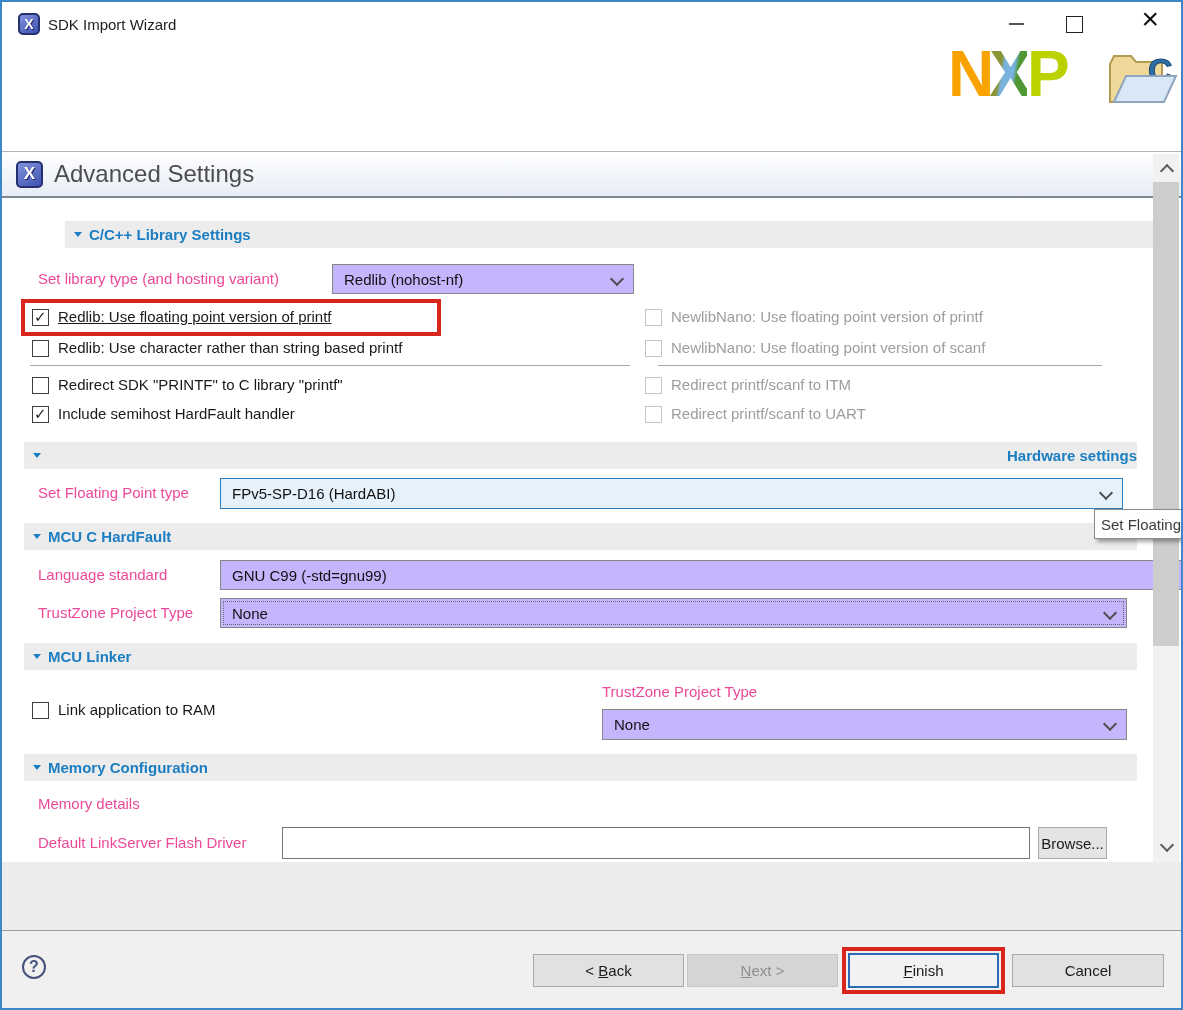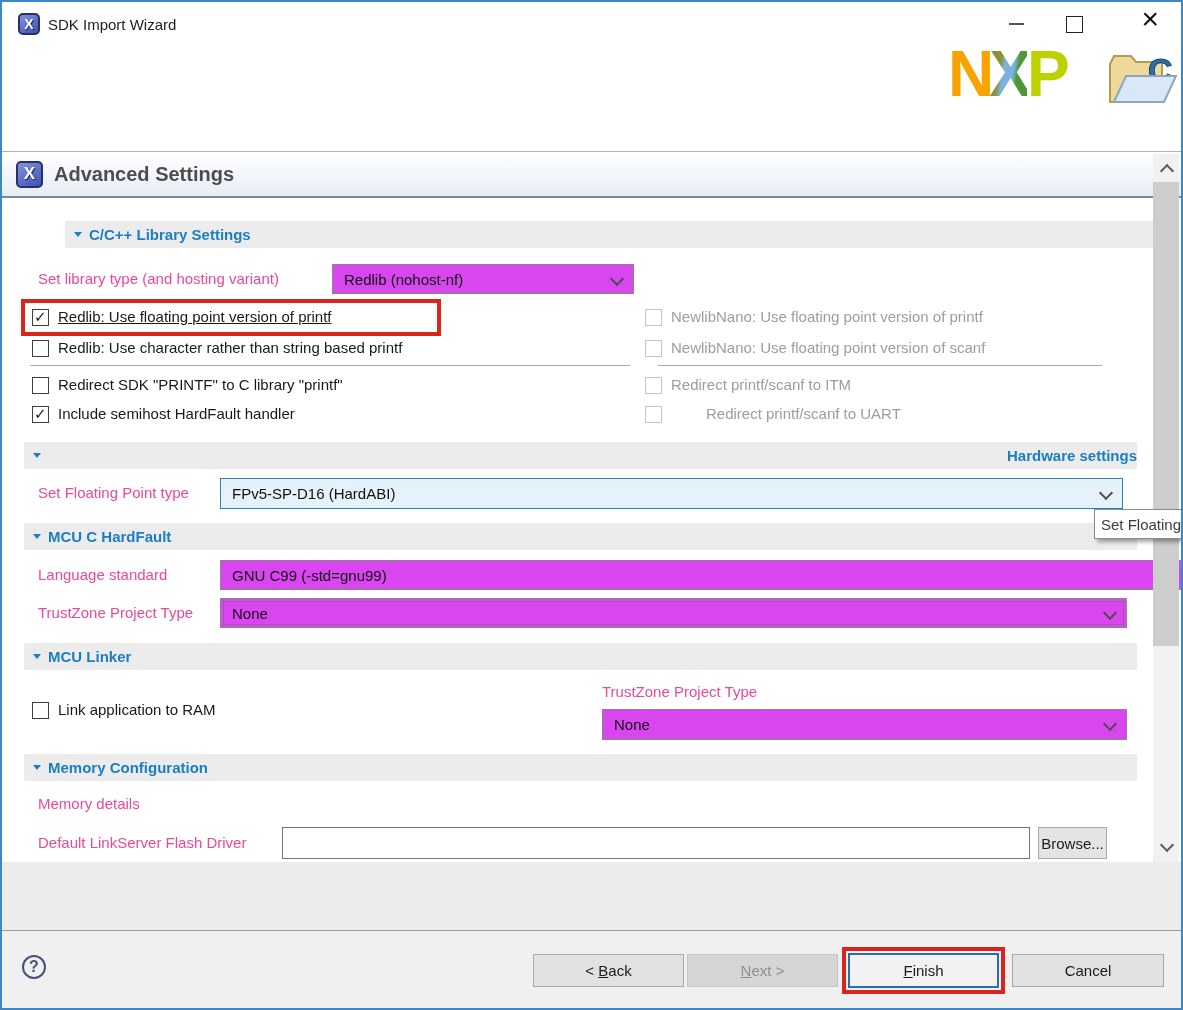--- a/index.html
+++ b/index.html
@@ -29,32 +29,32 @@
   .nxp .p { color:#bcd100; }
   .folder-svg { position:absolute; left:1104px; top:50px; }
 
   .banner-line { position:absolute; left:0; right:0; top:149px; height:1px; background:#aab4bd; }
 
   
   .adv-header { position:absolute; left:0; right:0; top:150px; height:46px;
                 background:linear-gradient(#ffffff,#e7edf5); border-bottom:2px solid #7f8890;
                 display:flex; align-items:center; padding-left:14px; gap:11px; box-sizing:border-box; }
   .adv-icon { position:relative; width:27px; height:27px; font-size:17px; }
-  .adv-title { font-size:20px; font-weight:bold; color:#4d4d4d; }
+  .adv-title { font-size:24px; font-weight:normal; color:#4d4d4d; }
 
   
   .section-bar { position:absolute; left:22px; width:1113px; height:27px; background:#ececec;
                  display:flex; align-items:center; padding-left:9px; gap:7px; box-sizing:border-box; }
   .tri { width:0; height:0; border-left:4px solid transparent; border-right:4px solid transparent;
          border-top:5px solid #1b7ec2; }
   .section-title { font-size:15px; font-weight:bold; color:#1b7ec2; }
 
   .lbl { position:absolute; font-size:15px; color:#ec4899; white-space:nowrap; }
 
-  .dd { position:absolute; height:30px; background:#d946ef; border:1px solid #878787;
+  .dd { position:absolute; height:30px; background:#c4b5fd; border:1px solid #878787;
         display:flex; align-items:center; padding:0 11px; font-size:15px; color:#111;
         box-sizing:border-box; white-space:nowrap; }
   .dd .chev { position:absolute; right:11px; top:9px; width:8px; height:8px;
               border-right:2px solid #4e4e4e; border-bottom:2px solid #4e4e4e; transform:rotate(45deg); }
   .dd.hl { background:#e6f2fb; border-color:#2e7fc1; }
   .dd.dotted::before { content:""; position:absolute; left:2px; right:2px; top:2px; bottom:2px;
                        border:1px dotted #6a6a6a; }
 
   .cb { position:absolute; width:17px; height:17px; border:1px solid #3f3f3f; background:#fff; box-sizing:border-box; }
   .cb.checked::after { content:"✓"; position:absolute; left:1px; top:-2px; font-size:15px; color:#1e1e1e; }
@@ -148,21 +148,21 @@
   <div class="cb-lbl" style="left:56px; top:403px;">Include semihost HardFault handler</div>
 
   <div class="cb off" style="left:643px; top:307px;"></div>
   <div class="cb-lbl off" style="left:669px; top:306px;">NewlibNano: Use floating point version of printf</div>
   <div class="cb off" style="left:643px; top:338px;"></div>
   <div class="cb-lbl off" style="left:669px; top:337px;">NewlibNano: Use floating point version of scanf</div>
   <div class="divider" style="left:656px; top:363px; width:444px;"></div>
   <div class="cb off" style="left:643px; top:375px;"></div>
   <div class="cb-lbl off" style="left:669px; top:374px;">Redirect printf/scanf to ITM</div>
   <div class="cb off" style="left:643px; top:404px;"></div>
-  <div class="cb-lbl off" style="left:669px; top:403px;margin-left:35px;">Redirect printf/scanf to UART</div>
+  <div class="cb-lbl off" style="left:669px; top:403px;">Redirect printf/scanf to UART</div>
 
   <div class="section-bar" style="top:440px;justify-content:space-between;">
     <span class="tri"></span>
     <span class="section-title">Hardware settings</span>
   </div>
   <div class="lbl" style="left:36px; top:482px;">Set Floating Point type</div>
   <div class="dd hl" style="left:218px; top:476px; width:903px; height:31px;">
     <span>FPv5-SP-D16 (HardABI)</span>
     <span class="chev"></span>
   </div>

